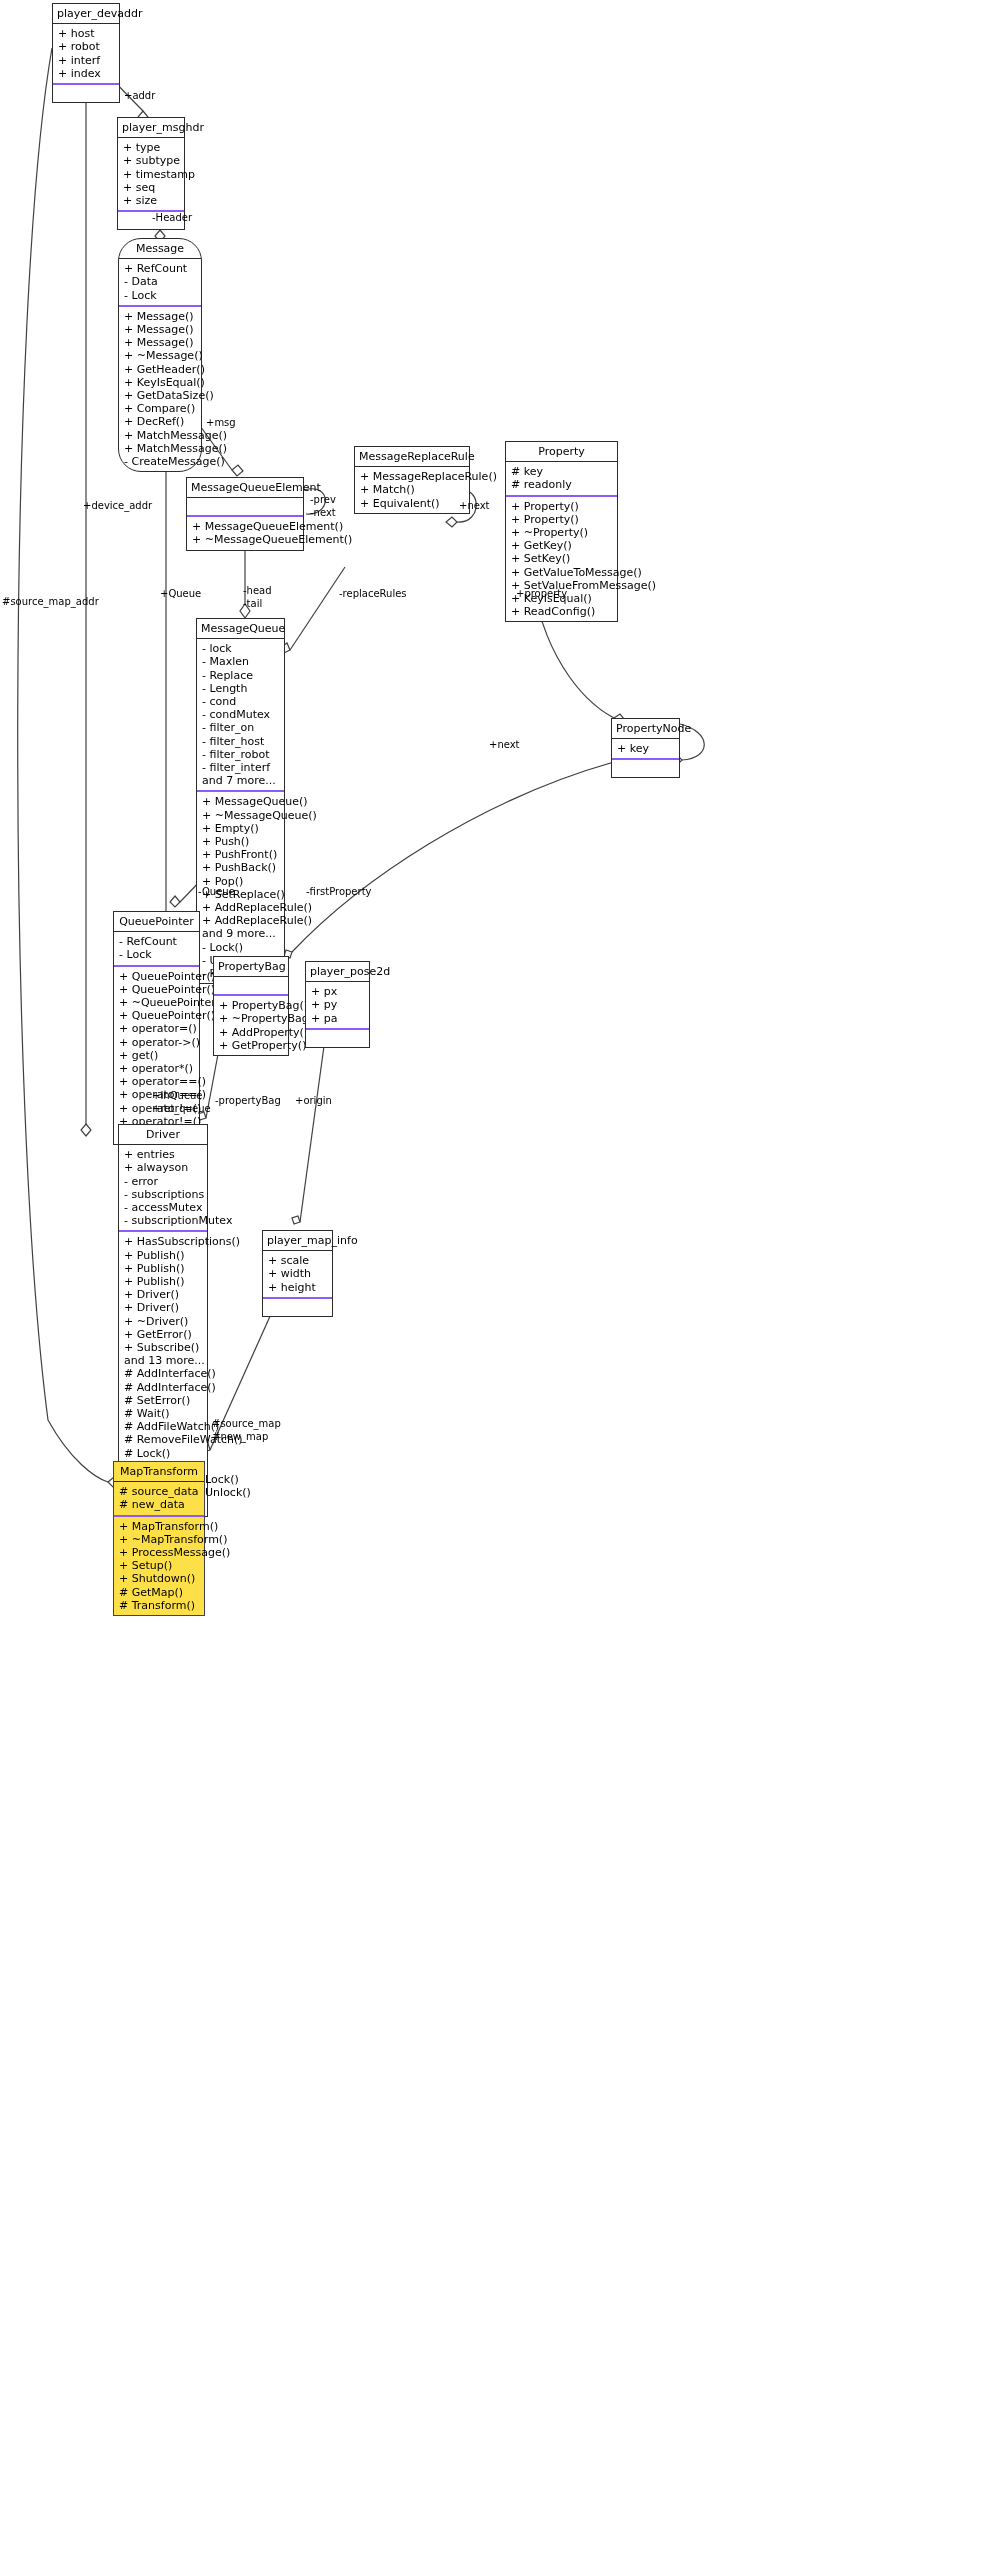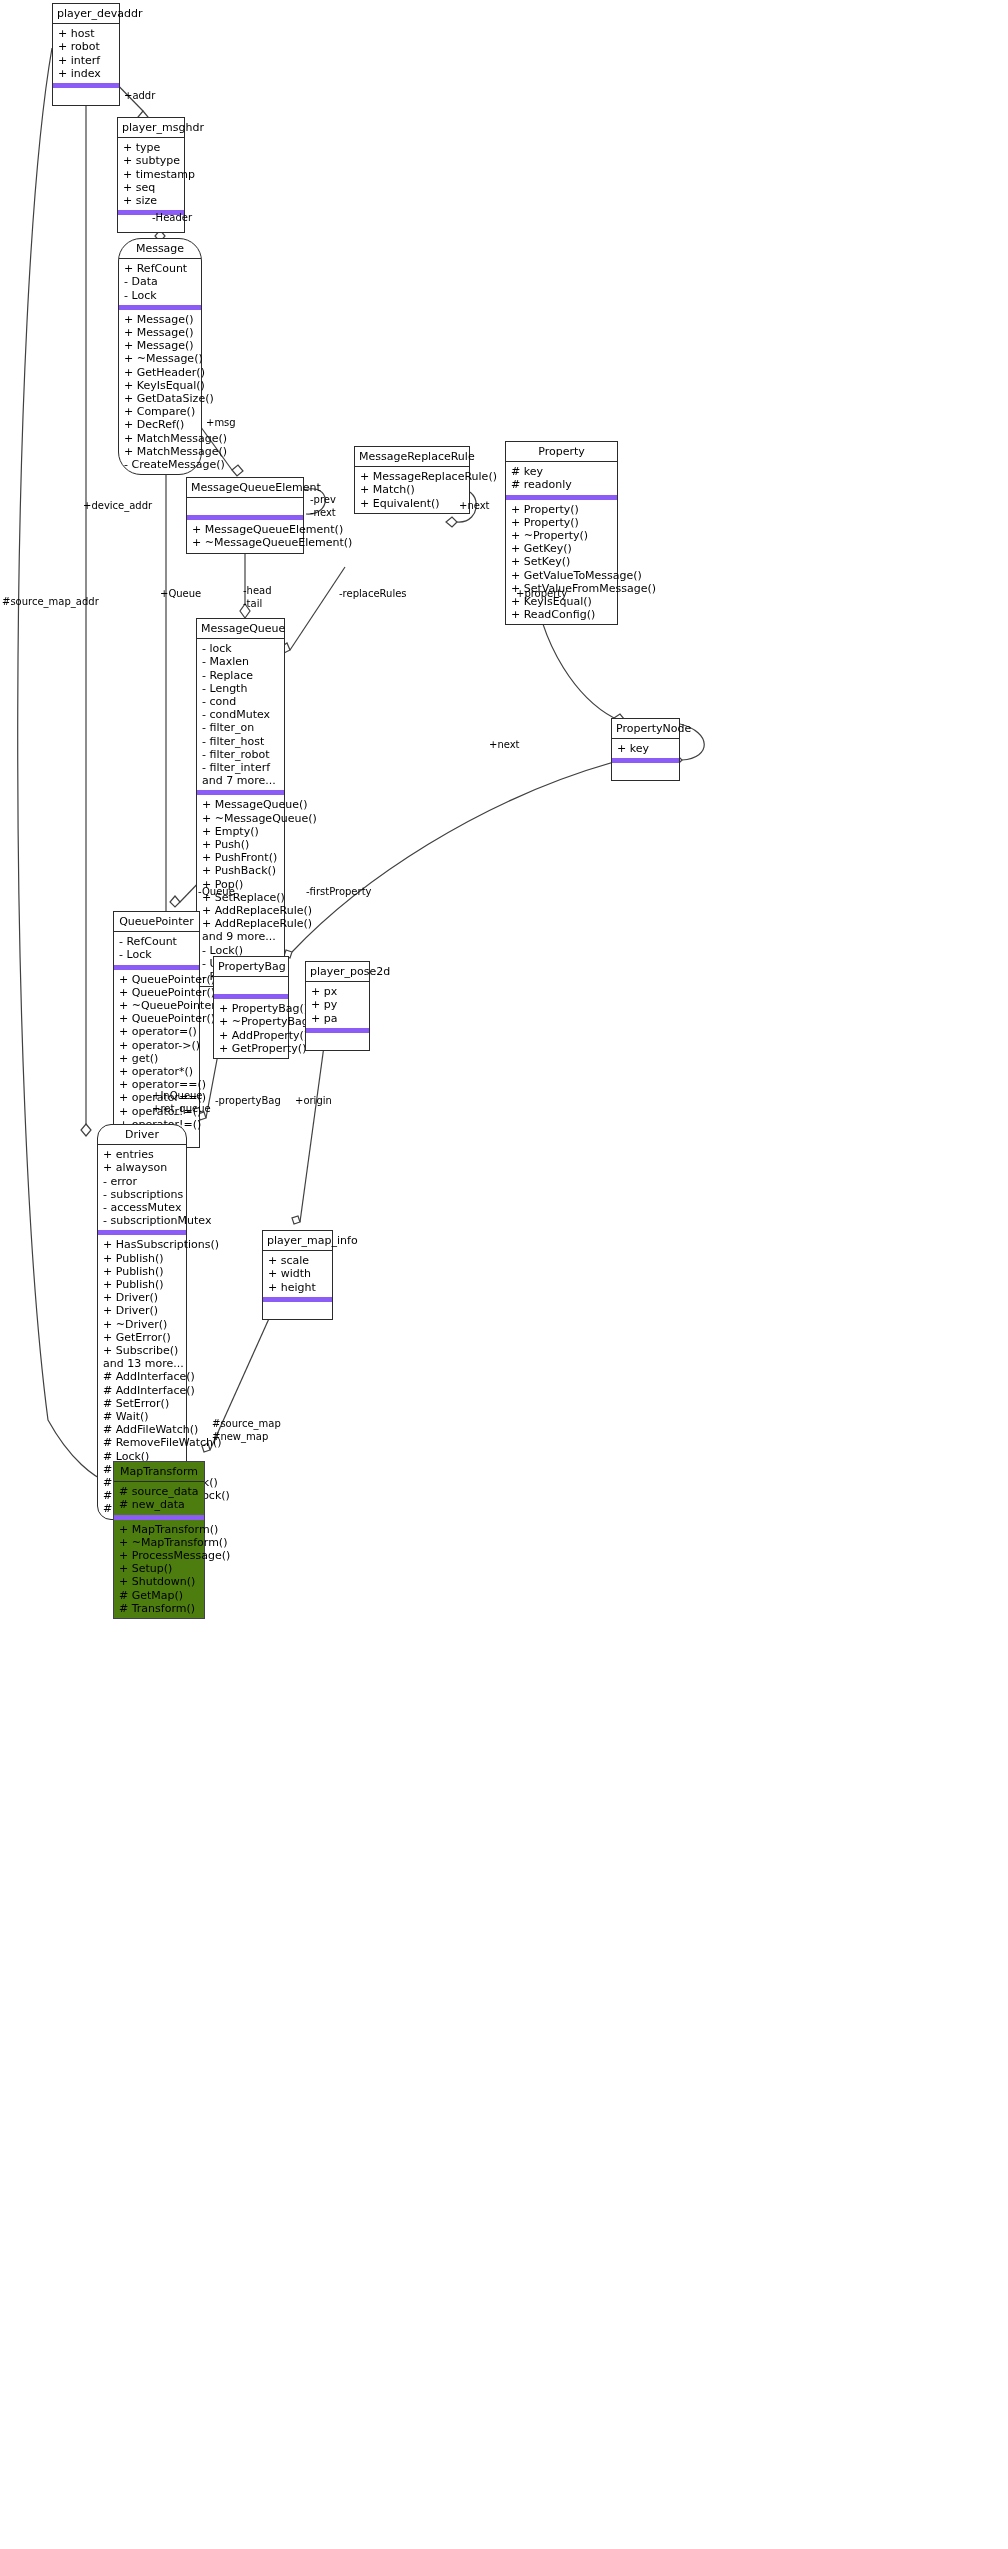--- a/index.html
+++ b/index.html
@@ -29,33 +29,33 @@
     position: absolute;
     box-sizing: border-box;
     border: 1px solid #2b2b2b;
     background: #ffffff;
     font-size: 11px;
     line-height: 13.2px;
     color: #000000;
     z-index: 5;
   }
   .uml-class.highlight {
-    background: #4d7c0f;
+    background: #fde047;
     border: 1px solid #404050;
   }
   .uml-title {
     text-align: center;
     padding: 3px 4px 3px 4px;
     border-bottom: 1px solid #2b2b2b;
     font-size: 11px;
     white-space: nowrap;
   }
   .uml-attrs {
     padding: 3px 5px 3px 5px;
-    border-bottom: 5px solid #8b5cf6;
+    border-bottom: 2px solid #8b5cf6;
     min-height: 8px;
   }
   .uml-ops {
     padding: 3px 5px 3px 5px;
     min-height: 8px;
   }
   .uml-attrs.empty, .uml-ops.empty {
     padding-top: 5px;
     padding-bottom: 5px;
     min-height: 7px;
@@ -300,21 +300,21 @@
       </div>
       <div class="uml-class" style="left: 305px; top: 961px; width: 65px;">
         <div class="uml-title">player_pose2d</div>
         <div class="uml-attrs">
           <div class="uml-row">+ px</div>
           <div class="uml-row">+ py</div>
           <div class="uml-row">+ pa</div>
         </div>
         <div class="uml-ops empty"></div>
       </div>
-      <div class="uml-class" style="left: 97px; top: 1124px; width: 90px; border-radius: 14px;">
+      <div class="uml-class" style="left: 118px; top: 1124px; width: 90px;">
         <div class="uml-title">Driver</div>
         <div class="uml-attrs">
           <div class="uml-row">+ entries</div>
           <div class="uml-row">+ alwayson</div>
           <div class="uml-row">- error</div>
           <div class="uml-row">- subscriptions</div>
           <div class="uml-row">- accessMutex</div>
           <div class="uml-row">- subscriptionMutex</div>
         </div>
         <div class="uml-ops">

